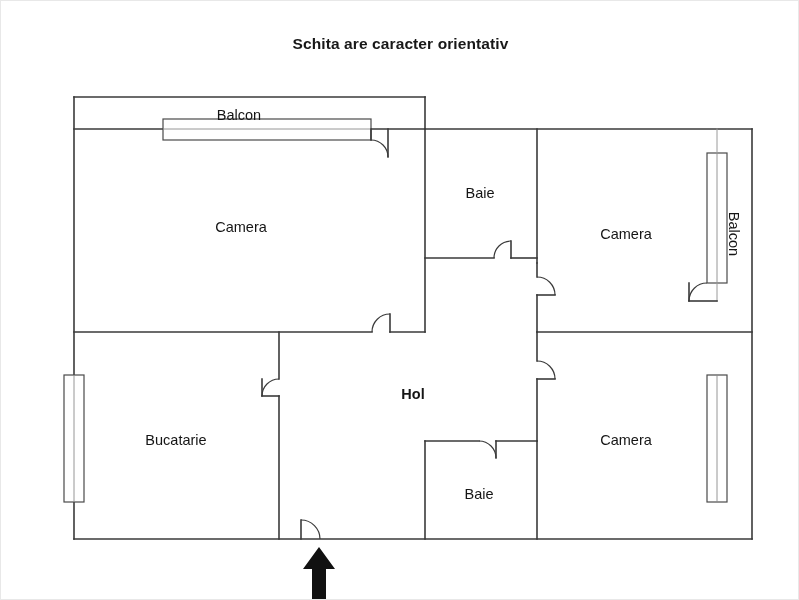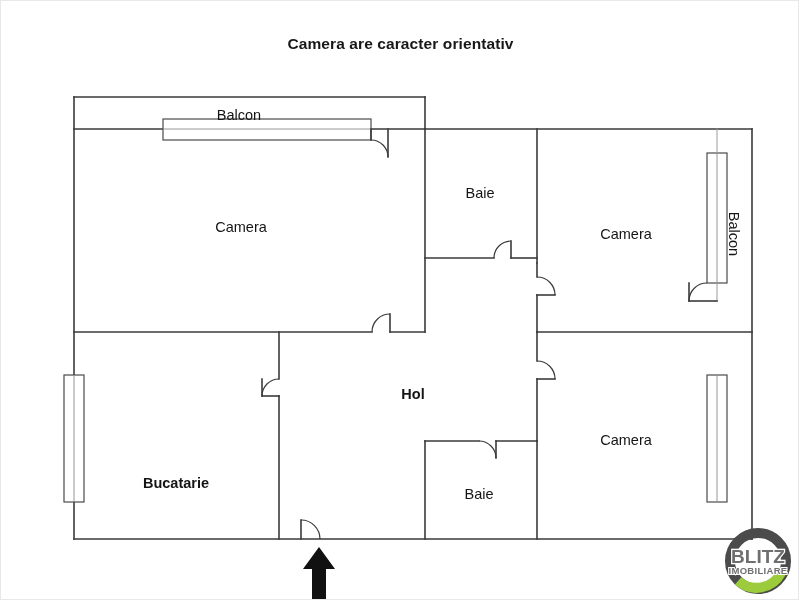--- a/index.html
+++ b/index.html
@@ -80,39 +80,38 @@
     color: #151515;
     font-family: "Liberation Sans", sans-serif;
     white-space: nowrap;
     transform: translate(-50%, -50%);
     pointer-events: none;
   }
   .room-label.vertical {
     transform: translate(-50%, -50%) rotate(90deg);
   }
   .room-label.bold {
-    font-weight: bold;
-    margin-top: 43px;
+    font-weight: normal;
   }
   
   .logo {
     position: absolute;
     left: 718px;
     top: 522px;
     width: 78px;
     height: 76px;
   }
   .logo svg { display: block; }
 </style>
 </head>
 <body>
 
 <div id="plan-root">
 
-  <div class="title-text">Camera are caracter orientativ</div>
+  <div class="title-text">Schita are caracter orientativ</div>
 
   <svg class="floorplan" viewBox="0 0 799 600">
 
     <g>
 
       <line class="wall" x1="73" y1="96" x2="424" y2="96"></line>
       <line class="wall" x1="424" y1="96" x2="424" y2="128"></line>
 
       <line class="wall" x1="73" y1="128" x2="751" y2="128"></line>
 
@@ -235,26 +234,14 @@
   <div class="room-label vertical" style="left:733px; top:233px;">Balcon</div>
 
   <div class="room-label bold" style="left:175px; top:439px;">Bucatarie</div>
 
   <div class="room-label" style="left:412px; top:393px;font-weight:bold;">Hol</div>
 
   <div class="room-label" style="left:478px; top:493px;">Baie</div>
 
   <div class="room-label" style="left:625px; top:439px;">Camera</div>
 
-  <div class="logo">
-    <svg viewBox="0 0 78 76" width="78" height="76">
-
-      <circle cx="39" cy="38" r="28" fill="none" stroke="#4b4b4b" stroke-width="10"></circle>
-
-      <path d="M 19 58 A 28 28 0 0 0 62 50" fill="none" stroke="#9ccb3b" stroke-width="10" stroke-linecap="butt"></path>
-
-      <rect x="6" y="26" width="66" height="25" fill="#ffffff" opacity="0.0"></rect>
-      <text x="39" y="40" text-anchor="middle" font-family="Liberation Sans, sans-serif" font-size="19" font-weight="bold" fill="#6f6f6f" stroke="#ffffff" stroke-width="2.4" paint-order="stroke">BLITZ</text>
-      <text x="39" y="51" text-anchor="middle" font-family="Liberation Sans, sans-serif" font-size="9.5" font-weight="bold" fill="#6f6f6f" stroke="#ffffff" stroke-width="2" paint-order="stroke" letter-spacing="0.3">IMOBILIARE</text>
-    </svg>
-  </div>
 
 </div>
 
 </body></html>

